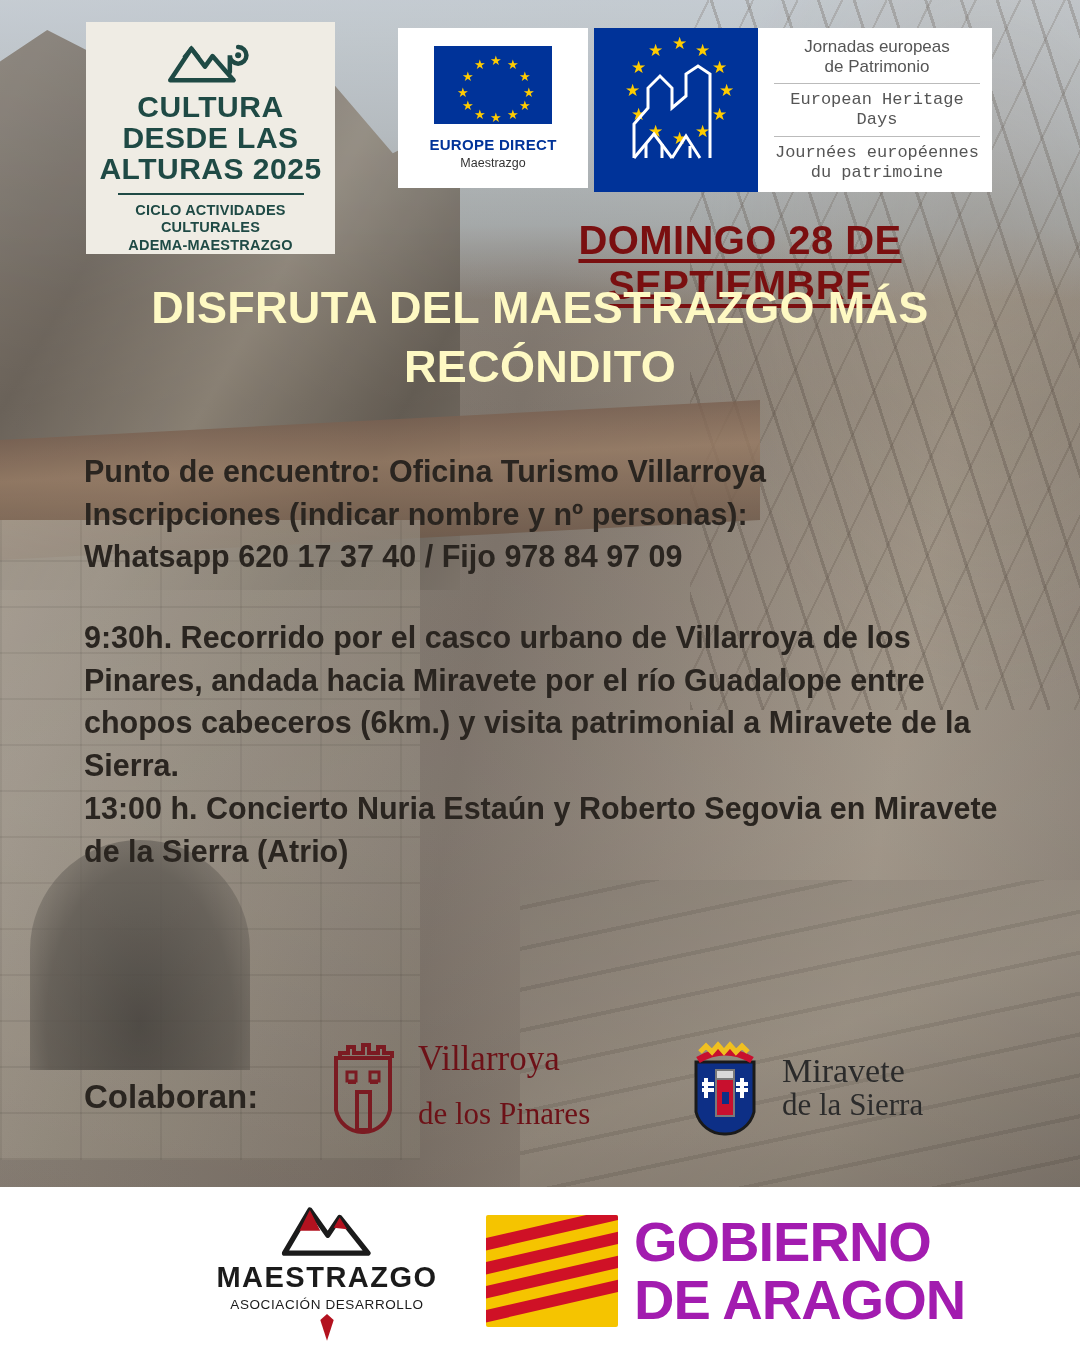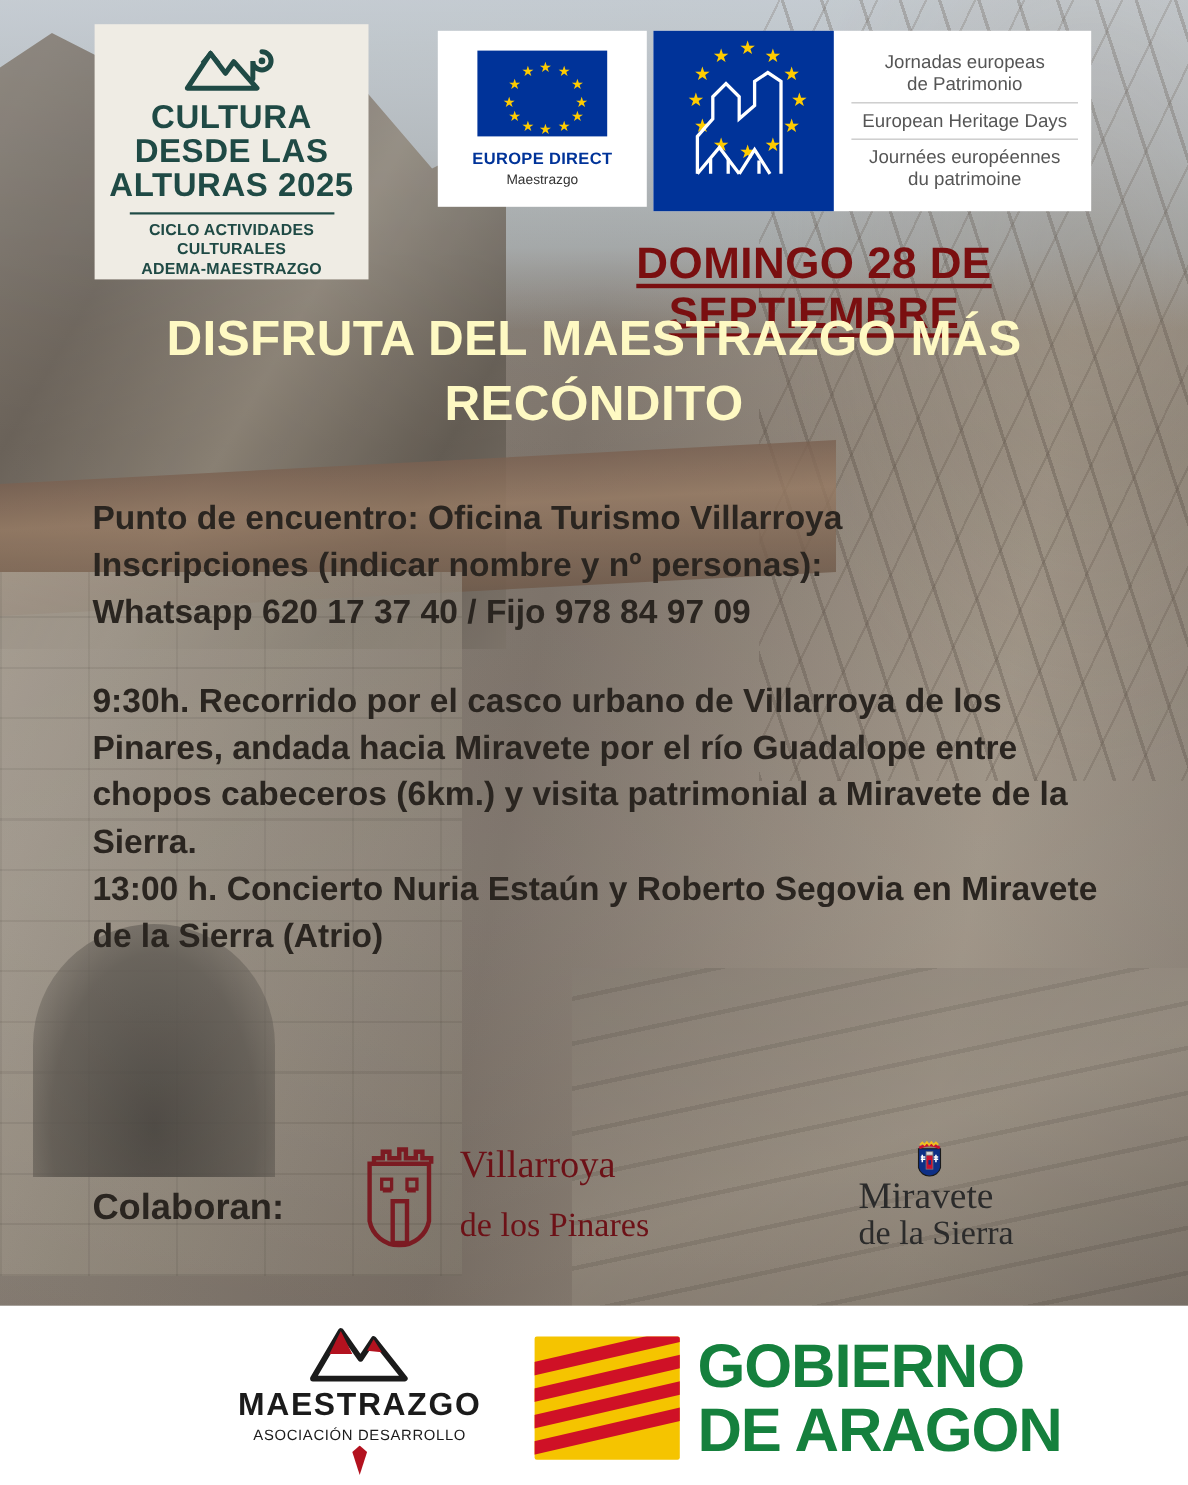--- a/index.html
+++ b/index.html
@@ -196,21 +196,21 @@
     padding: 0 12px 0 16px;
     box-sizing: border-box;
   }
   .ehd-line {
     color: #555;
     font-size: 17px;
     line-height: 1.18;
     text-align: center;
     padding: 6px 0;
   }
-  .ehd-line.b { border-top: 1px solid #bbb; }
+  .ehd-line.b { border-top: 1px solid #bbb; font-family: Liberation Mono, monospace; }
 
   
   .date {
     position: absolute;
     left: 470px; top: 218px;
     width: 540px;
     text-align: center;
     color: #7a0f10;
     font-weight: bold;
     font-size: 40px;
@@ -265,21 +265,20 @@
   .crest-villarroya .t1 { font-size: 35px; font-family: "Liberation Serif", serif; }
   .crest-villarroya .t2 { font-size: 31px; font-family: "Liberation Serif", serif; margin-top: 20px; }
 
   
   .crest-miravete {
     position: absolute;
     left: 680px; top: 1036px;
     width: 330px; height: 102px;
     display: flex;
     align-items: center;
-    flex-direction: column;
   }
   .crest-miravete .txt {
     margin-left: 12px;
     color: #2b2b2b;
     line-height: 1.05;
   }
   .crest-miravete .t1 { font-size: 34px; font-family: "Liberation Serif", serif; }
   .crest-miravete .t2 { font-size: 31px; font-family: "Liberation Serif", serif; }
 
   
@@ -328,21 +327,21 @@
   .aragon-flag .bar {
     position: absolute;
     left: -10%;
     width: 120%;
     height: 12px;
     background: #cf1126;
     transform: rotate(-13deg);
   }
   .aragon-text {
     margin-left: 16px;
-    color: #15803d;
+    color: #a21caf;
     font-weight: bold;
     font-size: 56px;
     line-height: 1.03;
     letter-spacing: -1px;
   }
 </style>
 </head>
 <body>
 
 <div class="poster">

